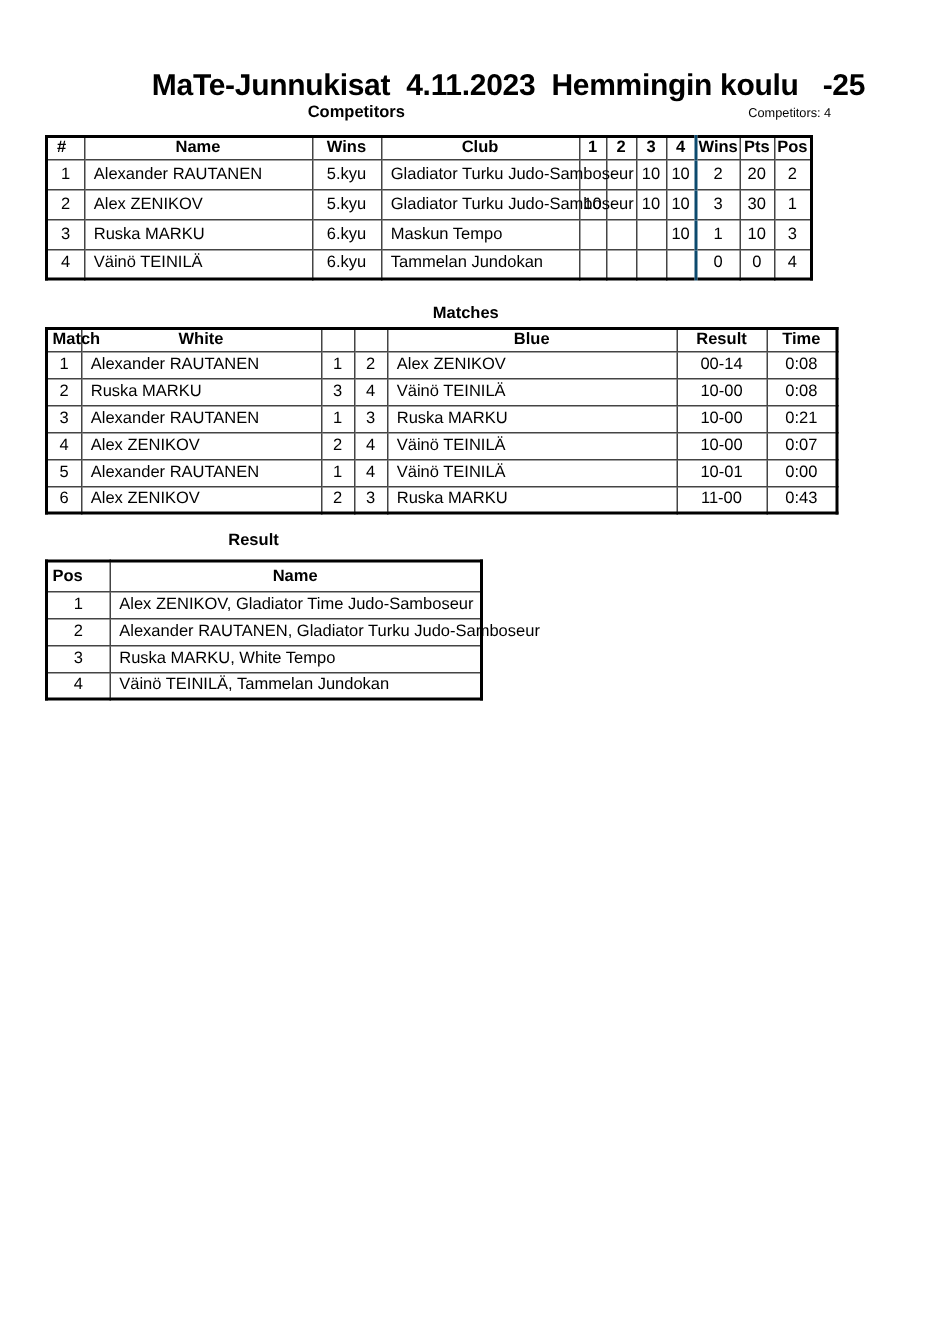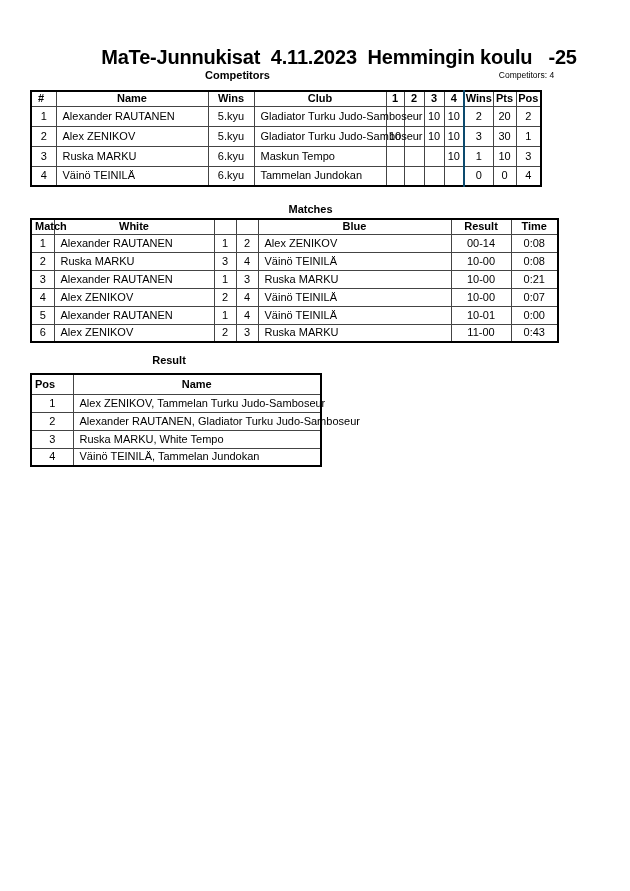--- a/index.html
+++ b/index.html
@@ -245,21 +245,21 @@
     <col style="width:42px">
       <col style="width:248px">
   </colgroup>
   <tbody>
       <tr class="hdr">
     <td class="l" style="padding-left:3px">Pos</td>
     <td class="c">Name</td>
   </tr>
   <tr>
     <td class="c">1</td>
-    <td class="l"><span class="nw">Alex ZENIKOV, Tammelan Turku Judo-Samboseur</span></td>
+    <td class="l"><span class="nw">Alex ZENIKOV, Gladiator Time Judo-Samboseur</span></td>
   </tr>
   <tr>
     <td class="c">2</td>
     <td class="l"><span class="nw">Alexander RAUTANEN, Gladiator Turku Judo-Samboseur</span></td>
   </tr>
   <tr>
     <td class="c">3</td>
     <td class="l"><span class="nw">Ruska MARKU, White Tempo</span></td>
   </tr>
   <tr>

